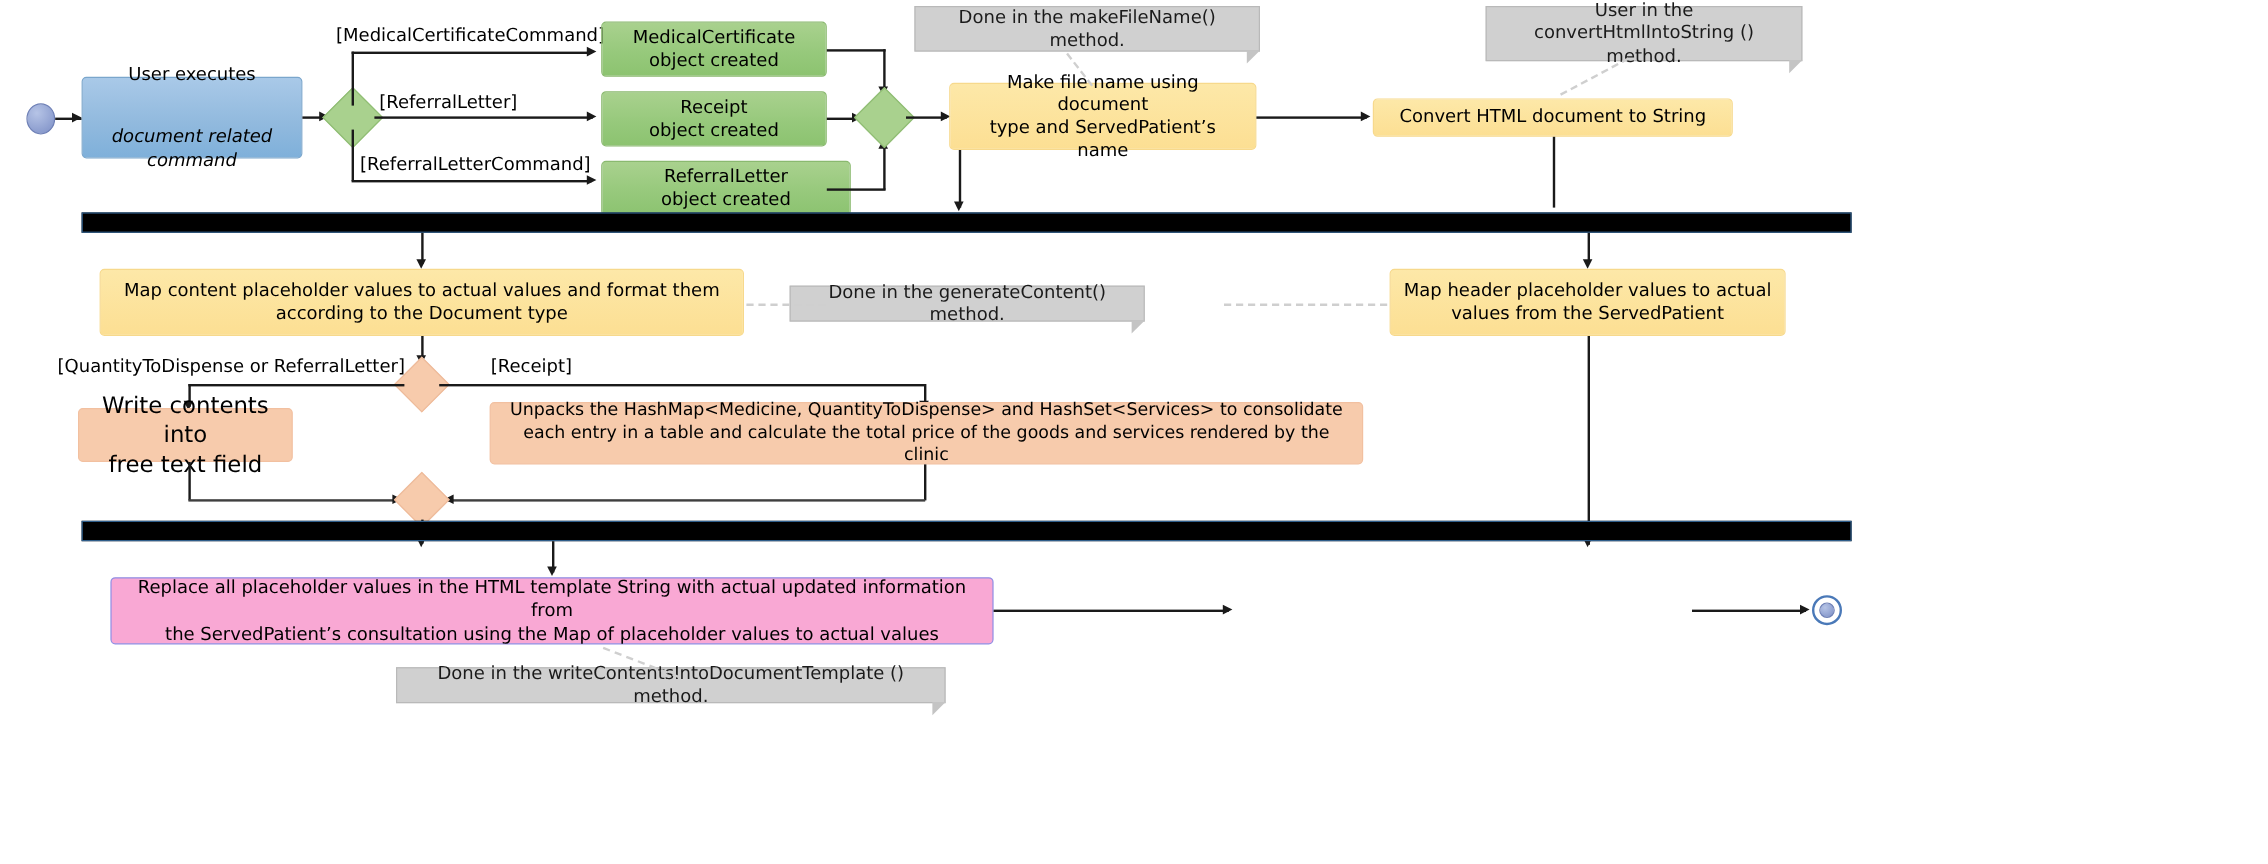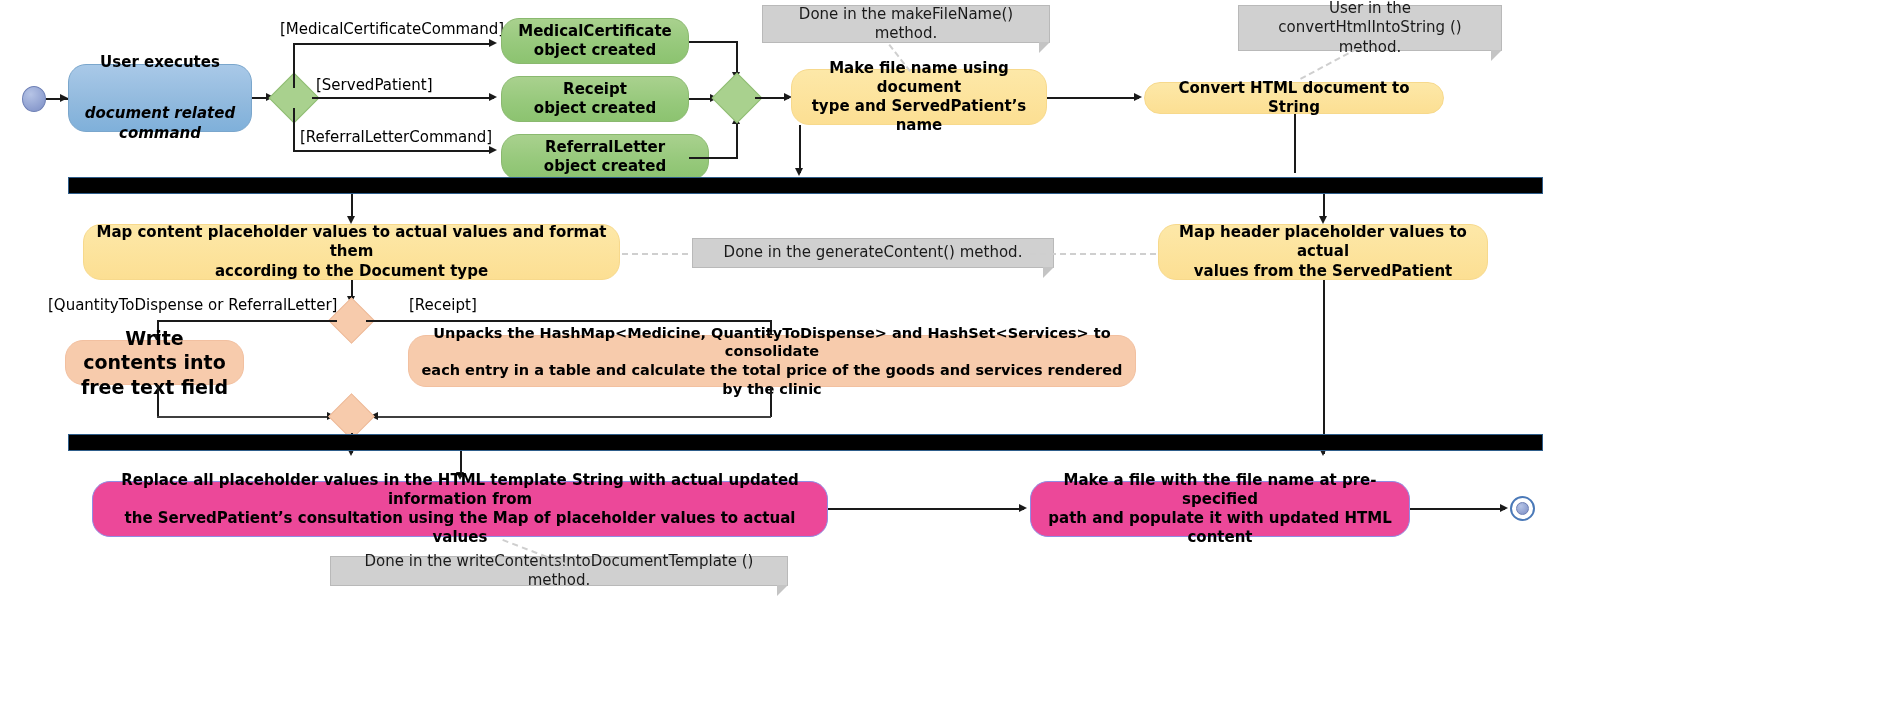--- a/index.html
+++ b/index.html
@@ -23,23 +23,22 @@
     box-sizing: border-box;
     display: flex;
     align-items: center;
     justify-content: center;
     text-align: center;
     line-height: 1.28;
     color: #000000;
     white-space: pre-line;
   }
   .act {
-    border-radius: 18px;
+    border-radius: 4px;
     padding: 4px 10px;
-    font-weight: bold;
   }
   .act-blue {
     background: linear-gradient(180deg, #a9c9e8 0%, #92bade 55%, #7fb0da 100%);
     border: 1px solid #7aa6cc;
     font-size: 15px;
   }
   .act-blue .l1 { font-style: normal; }
   .act-blue .l2 { font-style: italic; margin-top: 32px; }
   .act-green {
     background: linear-gradient(180deg, #a9d18e 0%, #97c97c 55%, #8cc370 100%);
@@ -51,21 +50,21 @@
     background: linear-gradient(180deg, #fde8a8 0%, #fcdf93 100%);
     border: 1px solid #f7d98c;
     font-size: 15px;
   }
   .act-orange {
     background: #f7cbac;
     border: 1px solid #f2c0a0;
     font-size: 19px;
   }
   .act-purple {
-    background: #ec4899;
+    background: #f9a8d4;
     border: 1px solid #8f8de4;
     font-size: 15px;
   }
   
   .diamond {
     position: absolute;
     transform: rotate(45deg);
     box-sizing: border-box;
   }
   .diamond-green {
@@ -199,21 +198,21 @@
 
   <div class="diamond diamond-green" style="left:276px; top:80px; width:36px; height:36px;"></div>
 
   <div class="edge v" style="left:293px; top:43px; height:45px;"></div>
   <div class="edge h" style="left:293px; top:43px; width:200px;"></div>
   <div class="arrow right" style="left:489px; top:39px;"></div>
   <div class="guard" style="left:280px; top:20px;">[MedicalCertificateCommand]</div>
 
   <div class="edge h" style="left:312px; top:97px; width:182px;"></div>
   <div class="arrow right" style="left:489px; top:93px;"></div>
-  <div class="guard" style="left:316px; top:76px;">[ServedPatient]</div>
+  <div class="guard" style="left:316px; top:76px;">[ReferralLetter]</div>
 
   <div class="edge v" style="left:293px; top:108px; height:43px;"></div>
   <div class="edge h" style="left:293px; top:150px; width:200px;"></div>
   <div class="arrow right" style="left:489px; top:146px;"></div>
   <div class="guard" style="left:300px; top:128px;">[ReferralLetterCommand]</div>
 
   <div class="node act act-green" style="left:501px; top:18px; width:188px; height:46px;">MedicalCertificate
 object created</div>
   <div class="node act act-green" style="left:501px; top:76px; width:188px; height:46px;">Receipt
 object created</div>
@@ -263,21 +262,21 @@
 
   <div class="edge v" style="left:1323px; top:194px; height:26px;"></div>
   <div class="arrow down" style="left:1319px; top:216px;"></div>
 
   <div class="node act act-yellow" style="left:83px; top:224px; width:537px; height:56px;">Map content placeholder values to actual values and format them
 according to the Document type</div>
 
   <div class="node act act-yellow" style="left:1158px; top:224px; width:330px; height:56px;">Map header placeholder values to actual
 values from the ServedPatient</div>
 
-  <div class="note" style="left:692px; top:238px; width:362px; height:30px;">Done in the generateContent()  method.</div>
+  <div class="note" style="left:658px; top:238px; width:296px; height:30px;">Done in the generateContent()  method.</div>
   <div class="dash" style="left:622px; top:253px; width:66px;"></div>
   <div class="dash" style="left:1020px; top:253px; width:136px;"></div>
 
   <div class="edge v" style="left:351px; top:280px; height:20px;"></div>
   <div class="arrow down" style="left:347px; top:296px;"></div>
 
   <div class="diamond diamond-orange" style="left:335px; top:304px; width:33px; height:33px;"></div>
 
   <div class="edge h" style="left:157px; top:320px; width:180px;"></div>
   <div class="edge v" style="left:157px; top:320px; height:19px;"></div>
@@ -318,22 +317,20 @@
 
   <div class="node act act-purple" style="left:92px; top:481px; width:736px; height:56px;">Replace all placeholder values in the HTML template String with actual updated information from
 the ServedPatient’s consultation using the Map of placeholder values to actual values</div>
 
   <div class="note" style="left:330px; top:556px; width:458px; height:30px;">Done in the writeContentsIntoDocumentTemplate () method.</div>
   <div class="dash" style="left:503px; top:539px; width:68px; transform: rotate(21deg);"></div>
 
   <div class="edge h" style="left:828px; top:508px; width:196px;"></div>
   <div class="arrow right" style="left:1019px; top:504px;"></div>
 
-  <div class="node act act-purple" style="left:1030px; top:481px; width:380px; height:56px;">Make a file with the file name at pre-specified
-path and populate it with updated HTML content</div>
 
   <div class="edge h" style="left:1410px; top:508px; width:95px;"></div>
   <div class="arrow right" style="left:1500px; top:504px;"></div>
 
   <div class="end-node" style="left:1510px; top:496px; width:25px; height:25px;">
     <div class="inner"></div>
   </div>
 
 </div>
 

